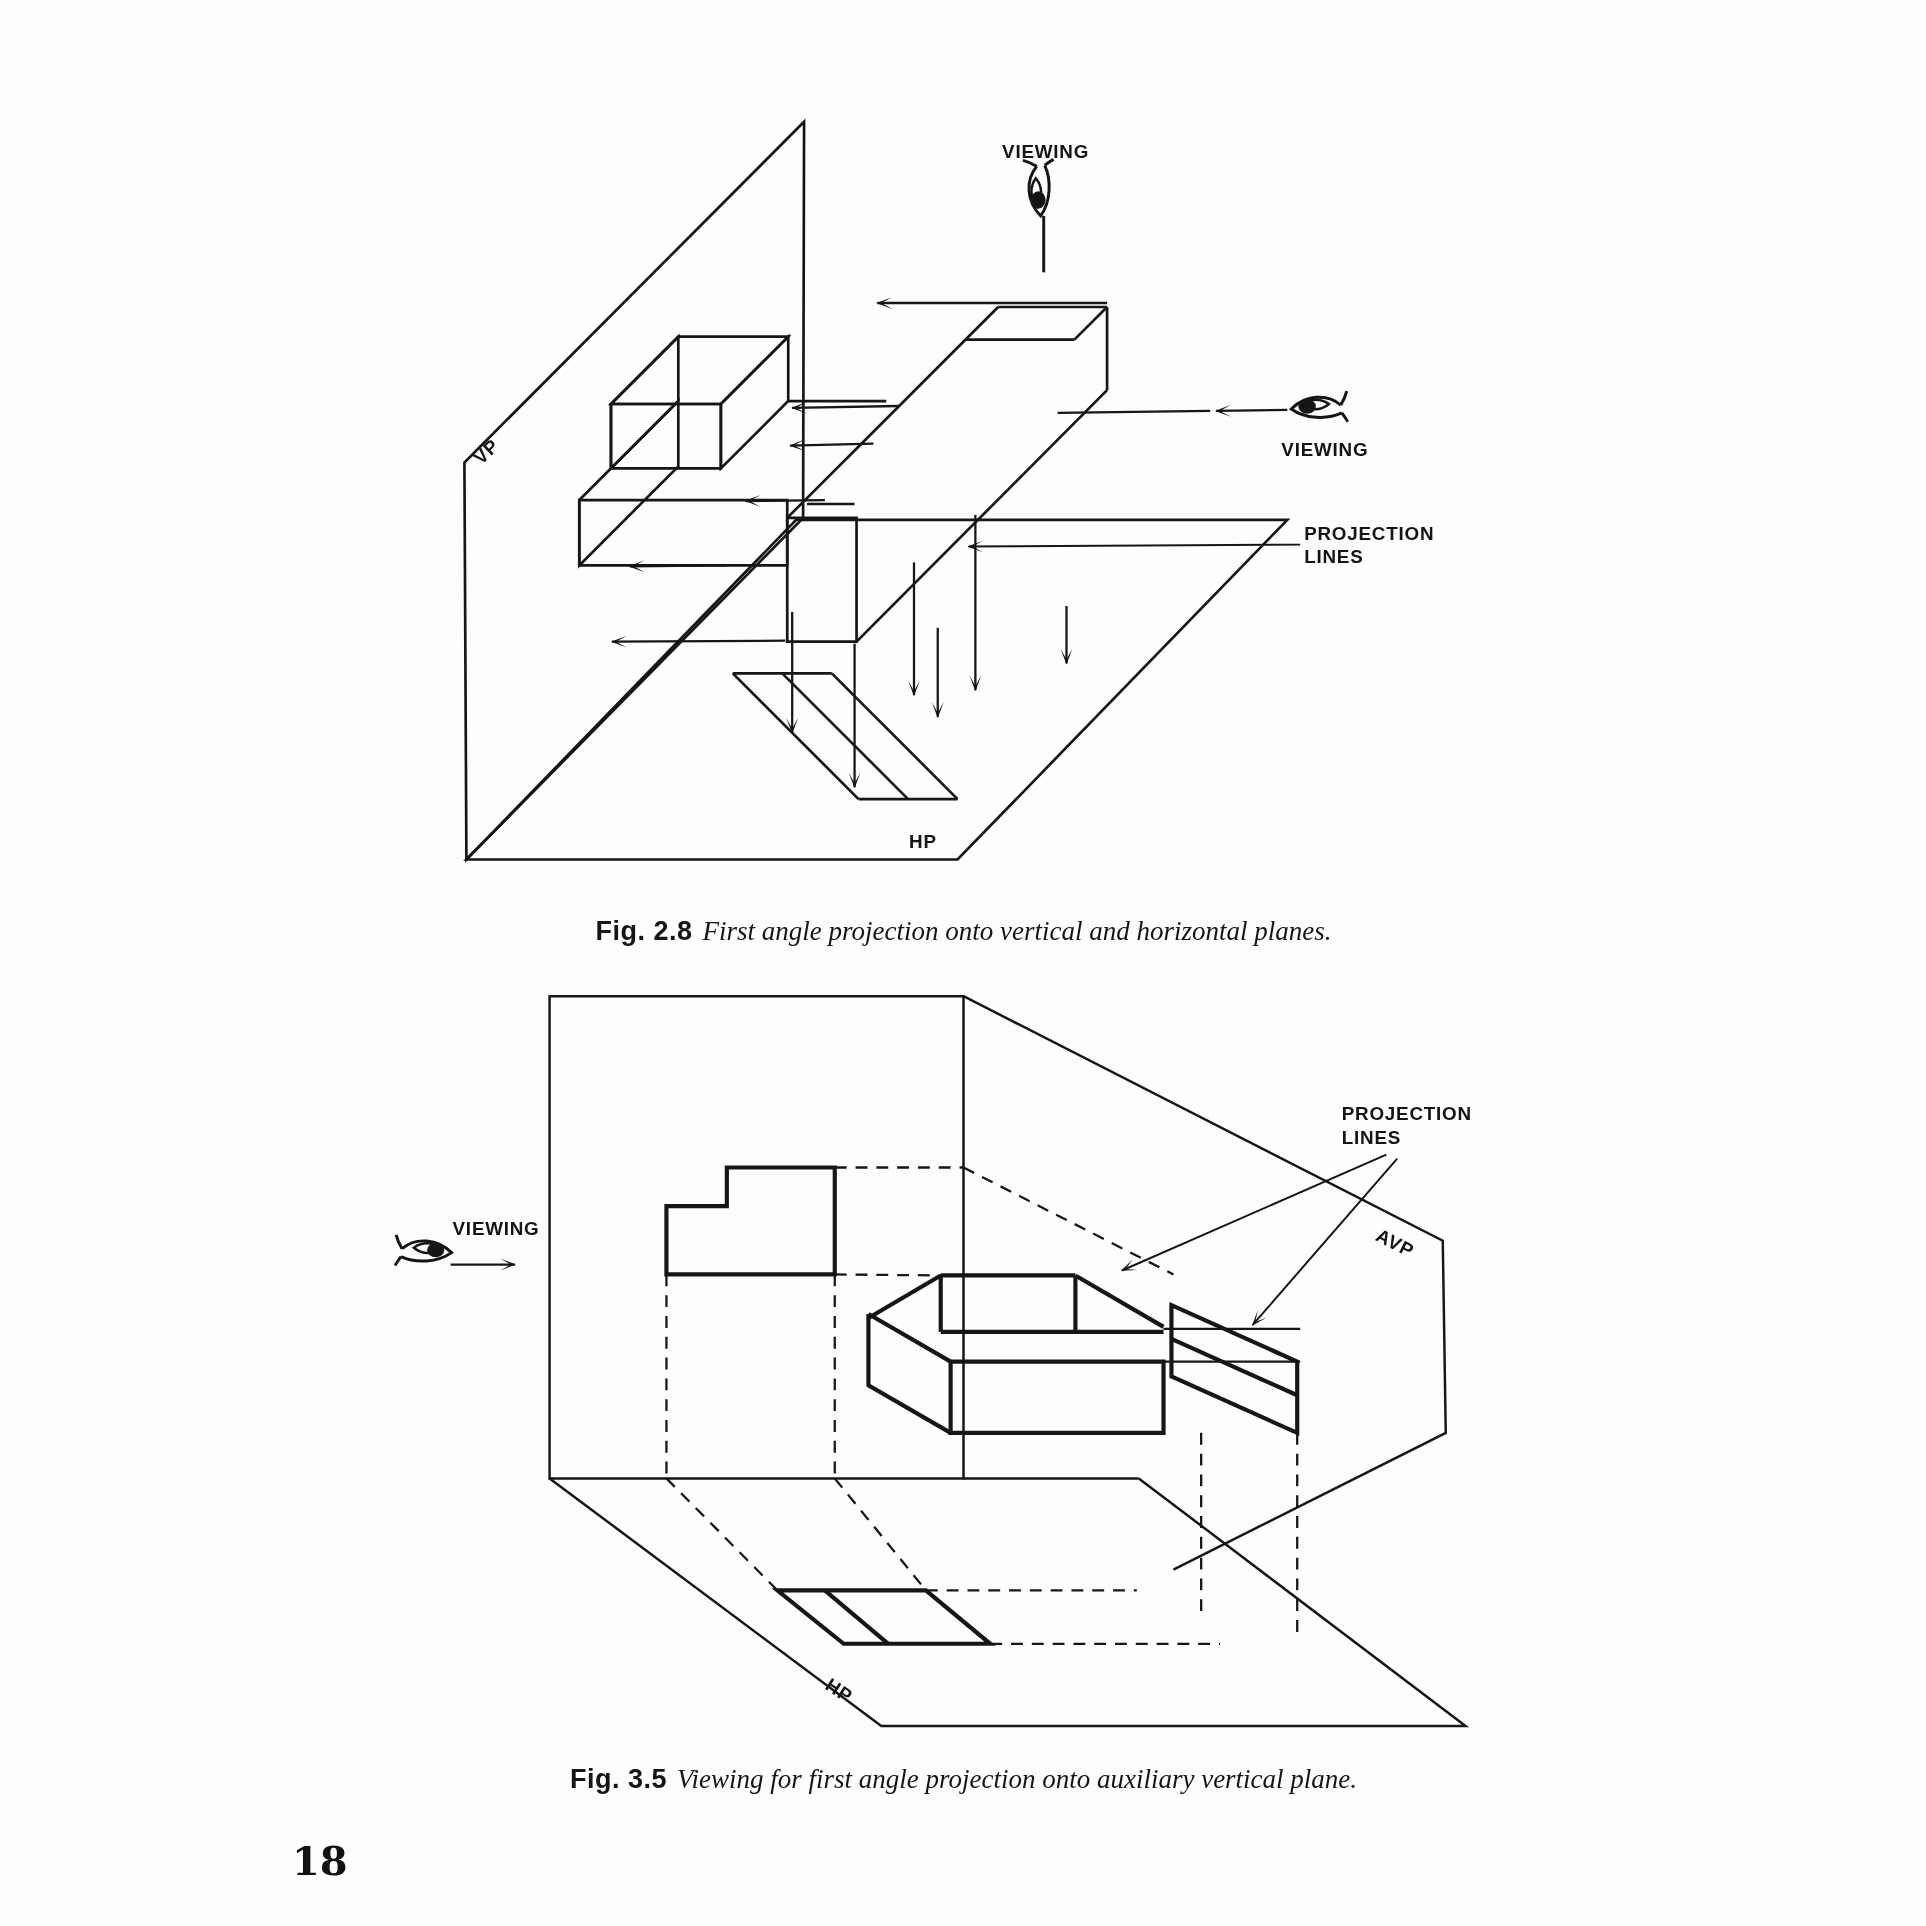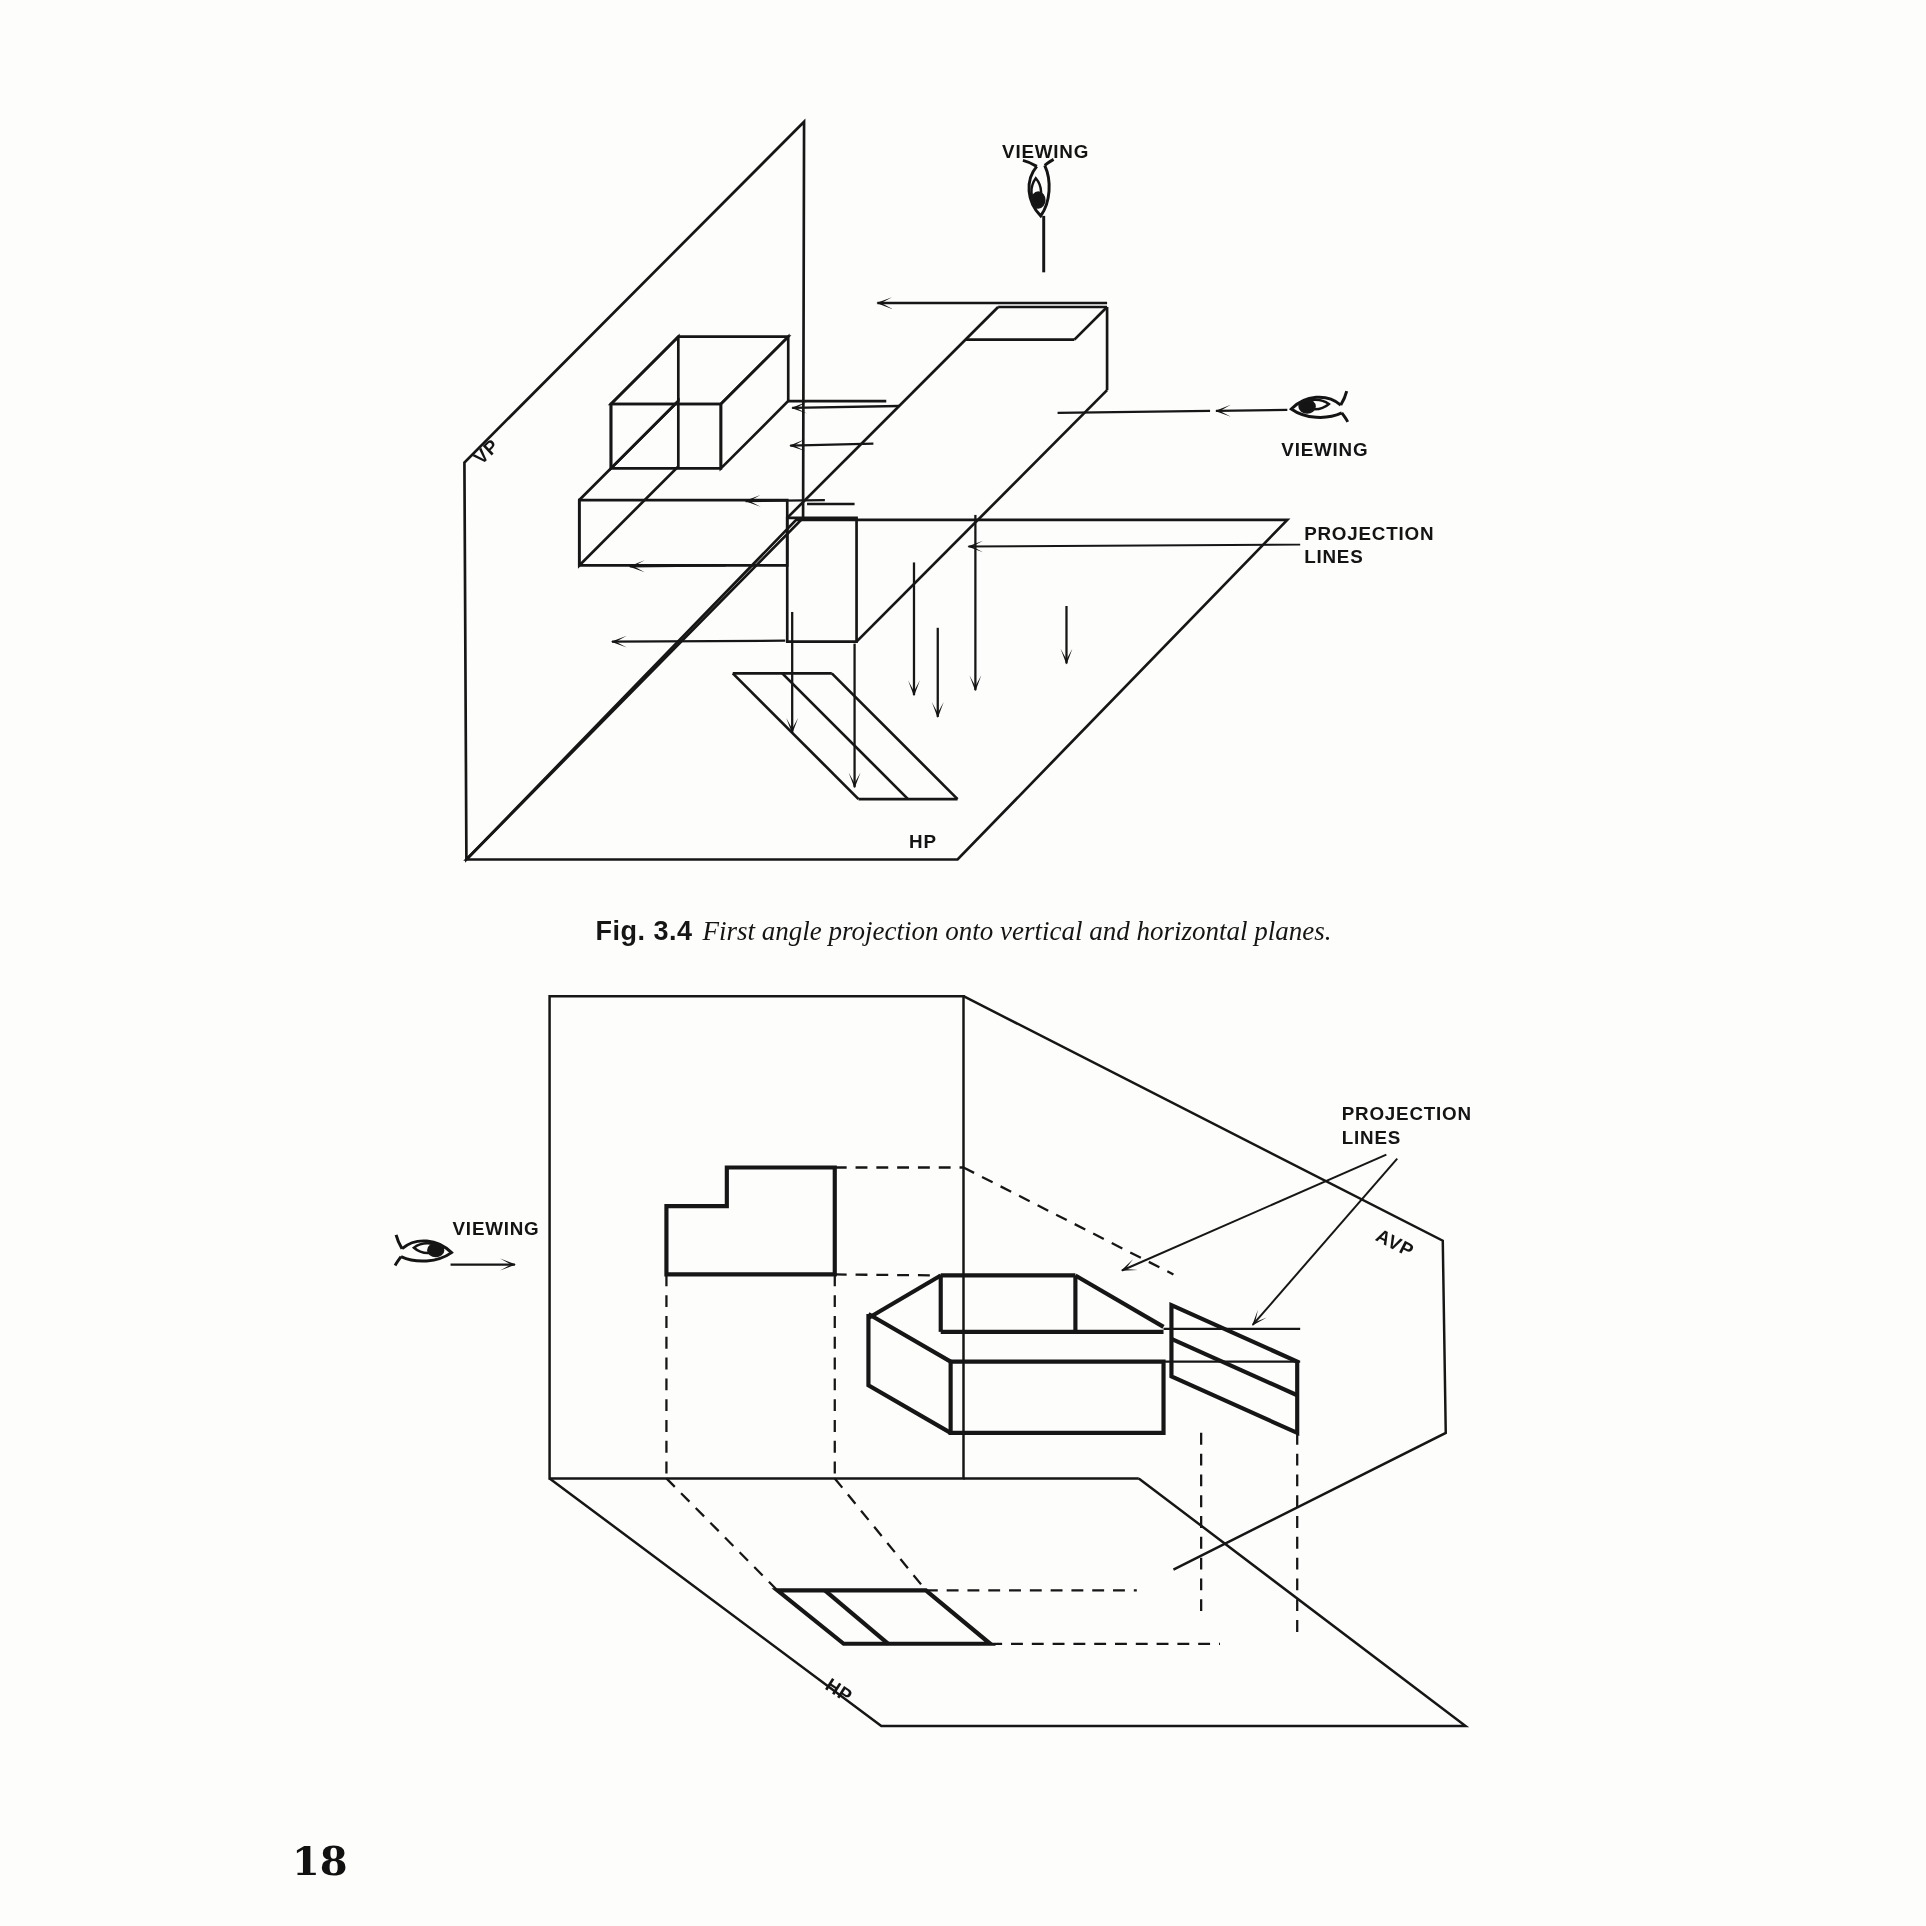--- a/index.html
+++ b/index.html
@@ -171,20 +171,23 @@
       <text class="lbl" x="457" y="1247">VIEWING</text>
       <text class="lbl" x="1355" y="1131">PROJECTION</text>
       <text class="lbl" x="1355" y="1155">LINES</text>
       <text class="lbl" x="1388" y="1252" transform="rotate(27 1388 1252)">AVP</text>
       <text class="lbl" x="832" y="1705" transform="rotate(33 832 1705)">HP</text>
     </g>
   </g>
 </svg>
 
 <div class="caption" style="top:916px;">
-  <span class="fig">Fig. 3.4</span><span class="txt">First angle projection onto vertical and horizontal planes.</span>
+  <span class="fig">Fig. 2.8</span><span class="txt">First angle projection onto vertical and horizontal planes.</span>
 </div>
 
+<div class="caption" style="top:1764px;">
+  <span class="fig">Fig. 3.5</span><span class="txt">Viewing for first angle projection onto auxiliary vertical plane.</span>
+</div>
 
 <div class="pagenum">18</div>
 
 </div>
 
 
 </body></html>

